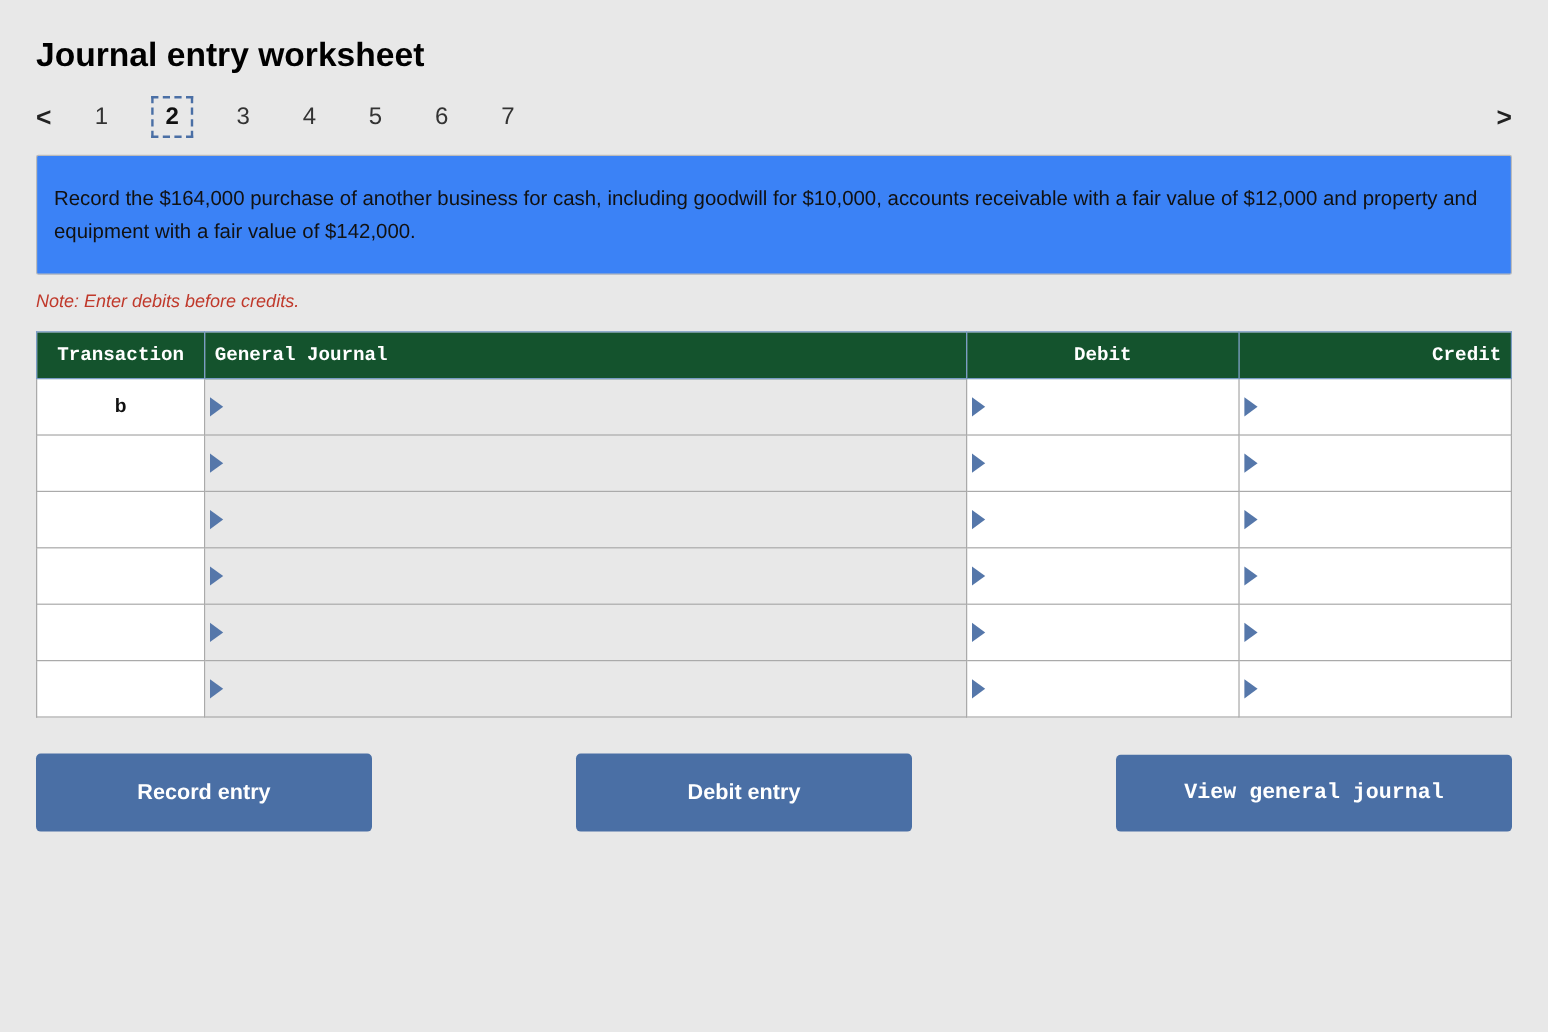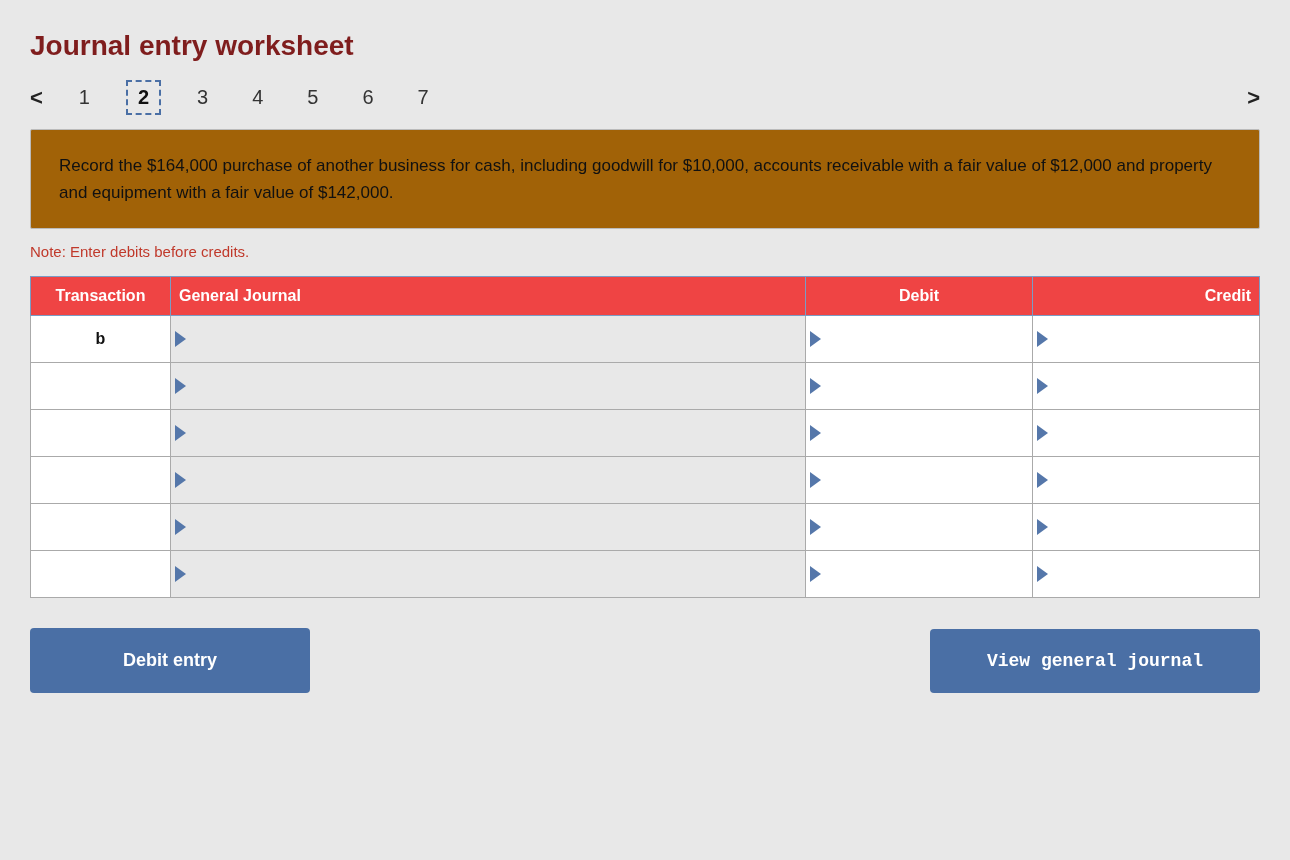--- a/index.html
+++ b/index.html
@@ -8,21 +8,21 @@
       background: #e8e8e8;
       font-family: Arial, sans-serif;
       padding: 30px 30px;
       width: 1290px;
       min-height: 860px;
     }
 
     .page-title {
       font-size: 28px;
       font-weight: bold;
-      color: #7f1d1d;
+      color: #000000;
       margin-bottom: 18px;
     }
 
     .tab-nav {
       display: flex;
       align-items: center;
       gap: 28px;
       margin-bottom: 14px;
     }
 
@@ -42,51 +42,53 @@
     }
 
     .tab-number.active {
       border: 2.5px dashed #4a6fa5;
       color: #111;
       font-weight: bold;
       padding: 4px 10px;
     }
 
     .description-box {
-      background: #a16207;
+      background: #3b82f6;
       border: 1.5px solid #bbb;
       border-radius: 2px;
-      padding: 22px 28px;
+      padding: 22px 14px;
       font-size: 17px;
       line-height: 1.6;
       color: #111;
       margin-bottom: 14px;
     }
 
     .note {
       color: #c0392b;
       font-size: 15px;
       margin-bottom: 16px;
+      font-style: italic;
     }
 
     .journal-table {
       width: 100%;
       border-collapse: collapse;
       margin-bottom: 30px;
       border: 1.5px solid #7a9cc5;
     }
 
     .journal-table thead tr th {
-      background: #ef4444;
+      background: #14532d;
       color: #fff;
       font-weight: bold;
       font-size: 16px;
       padding: 10px 8px;
       border: 1.5px solid #7a9cc5;
       text-align: center;
+      font-family: Liberation Mono, monospace;
     }
 
     .journal-table thead tr th.col-transaction {
       width: 140px;
       text-align: center;
     }
 
     .journal-table thead tr th.col-journal {
       text-align: left;
     }
@@ -342,15 +344,16 @@
         <div class="cell-with-arrow">
           <span class="cell-arrow"></span>
           <input class="cell-input" type="text" value="" style="">
         </div>
       </td>
     </tr>
   </tbody>
 </table>
 
 <div class="buttons-row">
+  <button class="btn">Record entry</button>
   <button class="btn btn-center">Debit entry</button>
   <button class="btn btn-right">View general journal</button>
 </div>
 
 </body></html>

